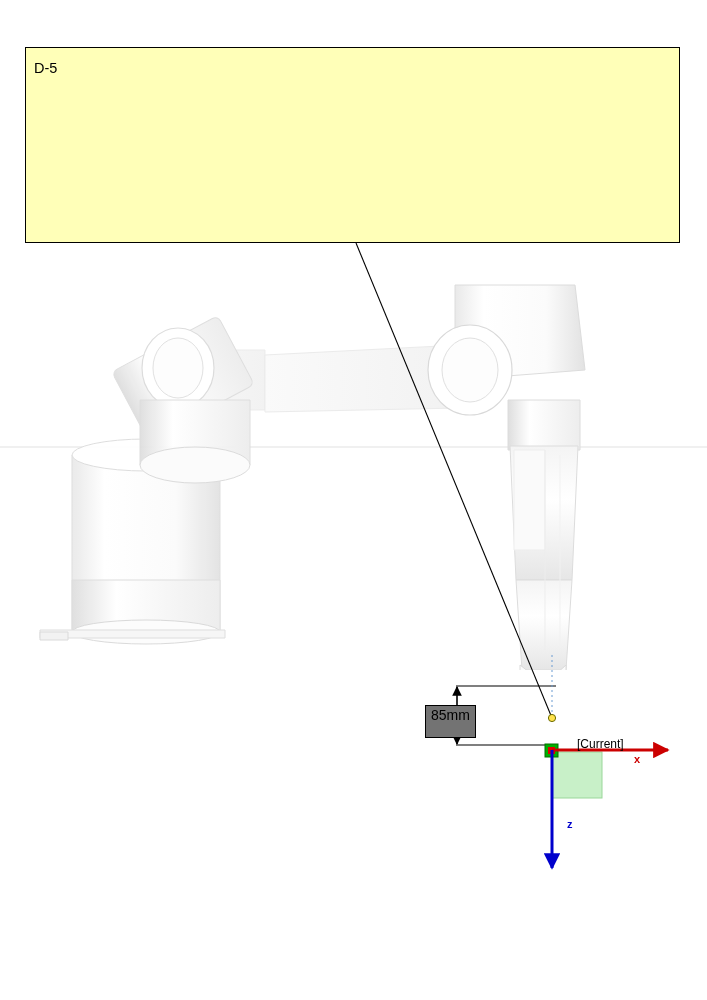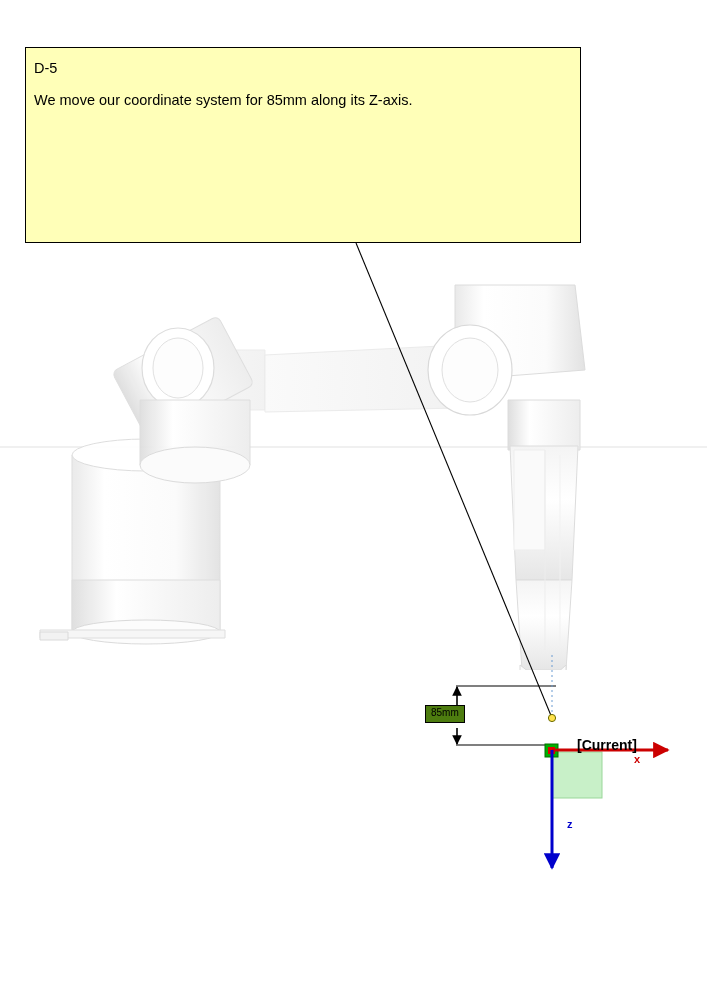--- a/index.html
+++ b/index.html
@@ -14,21 +14,21 @@
     background: #ffffff;
     overflow: hidden;
     font-family: "Liberation Sans", sans-serif;
   }
 
   
   #note-box {
     position: absolute;
     left: 25px;
     top: 47px;
-    width: 556px;
+    width: 655px;
     height: 196px;
     background: #ffffb8;
     border: 1px solid #000000;
     box-sizing: border-box;
     padding: 11px 6px 0 8px;
   }
   .note-line {
     font-size: 14.5px;
     color: #000000;
     line-height: 1.32;
@@ -62,44 +62,43 @@
     width: 707px;
     height: 1000px;
     pointer-events: none;
   }
 
   
   #dim-label {
     position: absolute;
     left: 425px;
     top: 705px;
-    padding: 2px 5px 3px 5px;
-    background: #4d7c0f;
+    padding: 2px 5px 14px 5px;
+    background: #737373;
     border: 1px solid #000000;
-    font-size: 10px;
+    font-size: 14px;
     color: #000000;
     line-height: 1.05;
     box-sizing: border-box;
   }
 
   
   .axis-label {
     position: absolute;
     font-size: 11px;
     font-weight: bold;
   }
   #label-x { left: 634px; top: 753px; color: #cc0000; }
   #label-z { left: 567px; top: 818px; color: #0000cc; }
   #label-current {
     position: absolute;
     left: 577px;
     top: 737px;
-    font-size: 14px;
+    font-size: 12px;
     color: #000000;
-    font-weight: bold;
   }
 </style>
 </head>
 <body>
 
 <div id="page">
 
   <svg id="robot-art" viewBox="0 0 707 420" preserveAspectRatio="none">
     <defs>
       <linearGradient id="gBody" x1="0" y1="0" x2="1" y2="0">
@@ -212,18 +211,17 @@
     <span>85mm</span>
   </div>
 
   <div id="label-current">[Current]</div>
   <div id="label-x" class="axis-label">x</div>
   <div id="label-z" class="axis-label">z</div>
 
   <div id="note-box">
     <div id="note-title" class="note-line">D-5</div>
     <div class="note-gap"></div>
-    <div class="note-line">We move our coordinate system for 85mm along its Z-axis.</div>
     <div class="note-gap"></div>
     <div class="note-gap"></div>
   </div>
 
 </div>
 
 </body></html>

